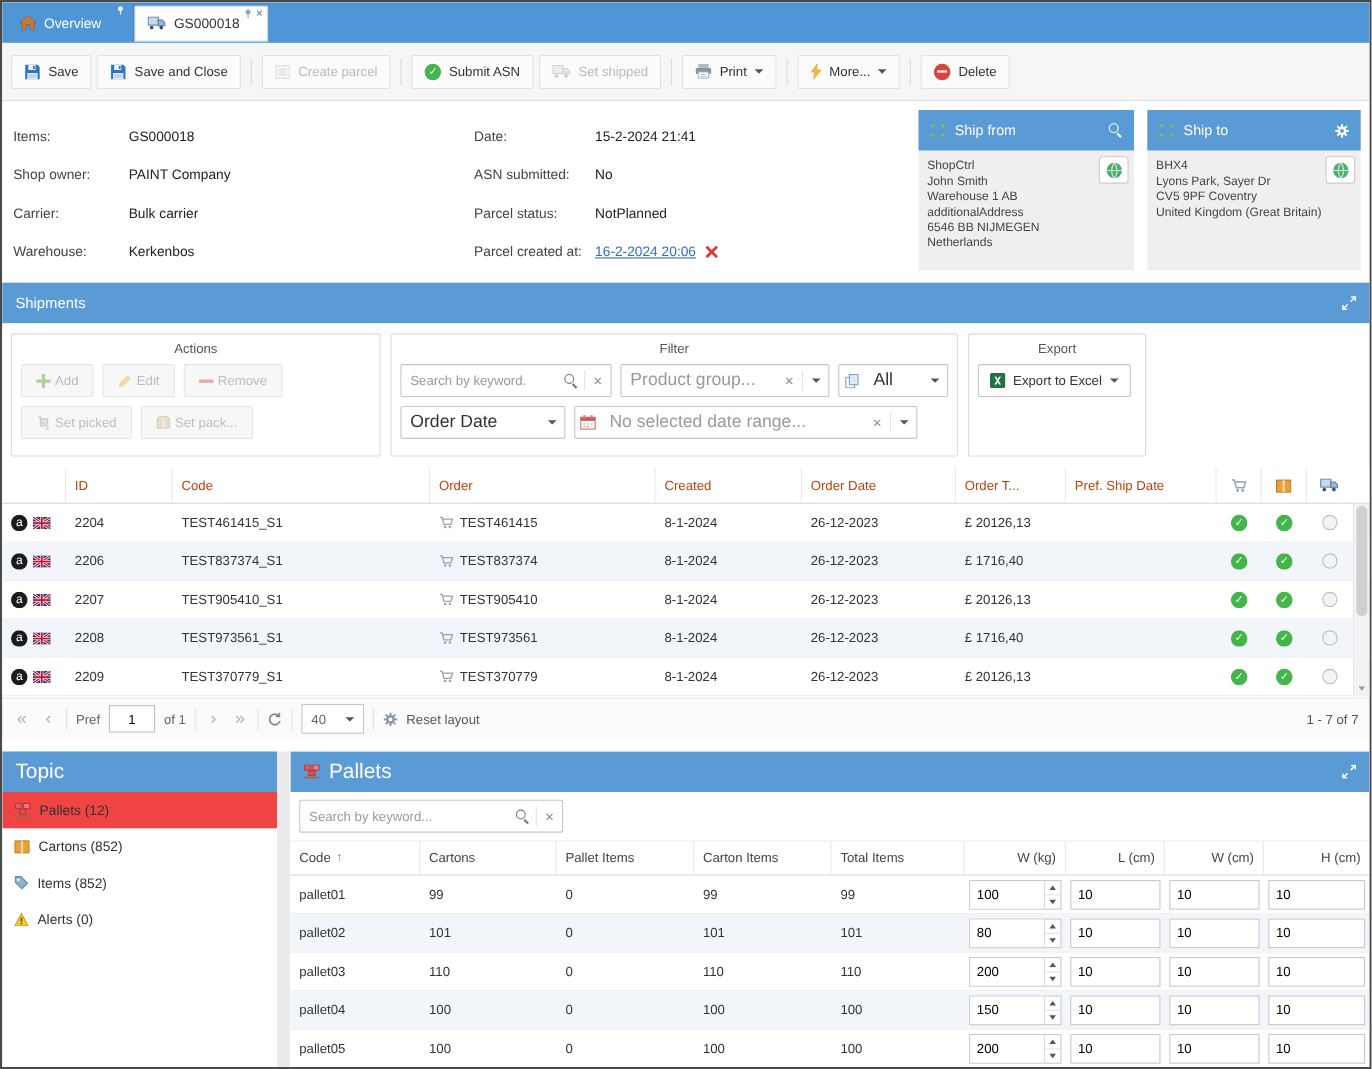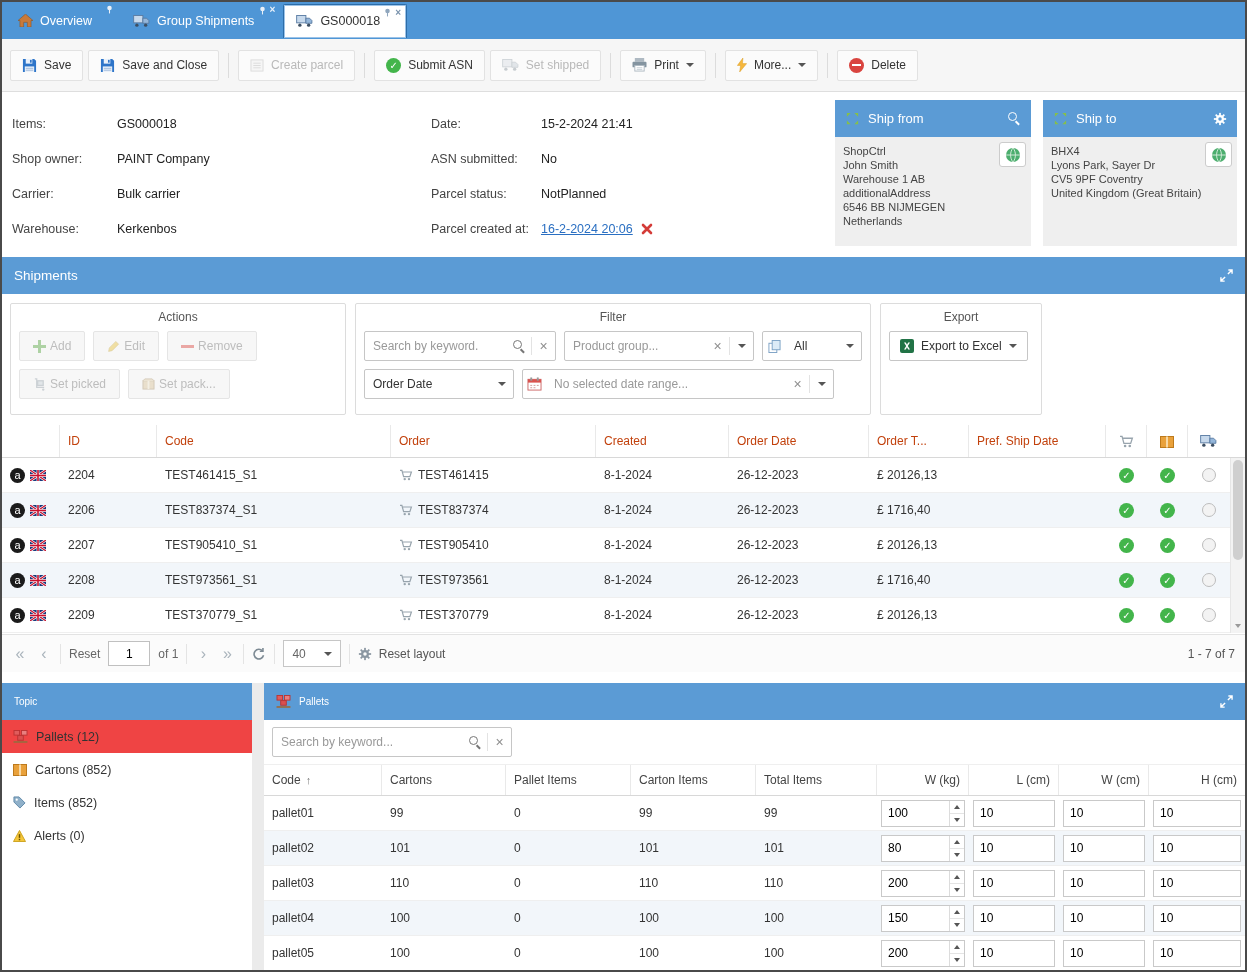--- a/index.html
+++ b/index.html
@@ -71,21 +71,21 @@
 
 .filter-area{flex:0 0 131px;display:flex;padding:9px 8px;gap:9px;background:#fff}
 .groupbox{border:1px solid #dcdcdc;border-radius:2px;position:relative;padding:27px 8px 8px;height:112px}
 .gb-title{position:absolute;top:6px;left:0;right:0;text-align:center;color:#555;font-size:12px}
 .gb-actions{width:336px}
 .gb-filter{width:516px}
 .gb-export{width:162px}
 .arow{display:flex;gap:8px;margin-bottom:8px}
 .abtn{display:inline-flex;align-items:center;gap:4px;height:30px;padding:0 13px;border:1px solid #e5e5e5;border-radius:2px;background:#f7f7f7;font-size:12px;color:#bdbdbd}
 .ctl{display:inline-flex;align-items:center;height:30px;border:1px solid #c6c6c6;background:#fff;border-radius:2px;overflow:hidden}
-.ctl .txt{padding:0 8px;font-size:12px;color:#333;white-space:nowrap;overflow:hidden;flex:1}
+.ctl .txt{padding:0 8px;font-size:16px;color:#333;white-space:nowrap;overflow:hidden;flex:1}
 .ctl .ph{color:#999}
 .ctl input{border:none;outline:none;flex:1;min-width:0;padding:0 8px;font-size:12px;font-family:inherit}
 .ctl input::placeholder{color:#999}
 .csep{width:1px;height:18px;background:#e3e3e3}
 .icbtn{width:23px;height:100%;display:flex;align-items:center;justify-content:center;cursor:pointer;flex-shrink:0}
 .frow2{display:flex;gap:8px;margin-bottom:8px}
 .w-search{width:192px}
 .w-product{width:190px}
 .w-all{width:100px}
 .w-odate{width:150px}
@@ -115,21 +115,21 @@
 .vsep{width:1px;height:20px;background:#e4e4e4}
 .page-input{width:42px;height:25px;border:1px solid #c0c0c0;text-align:center;font-size:12px;font-family:inherit}
 .size-combo{display:flex;align-items:center;border:1px solid #c6c6c6;height:27px;padding:0 8px;gap:18px;background:#fff;cursor:pointer}
 .reset-wrap{display:flex;align-items:center;gap:7px;cursor:pointer;color:#555}
 .range{margin-left:auto;color:#555}
 
 
 .gaprow{flex:0 0 11px;background:#fff}
 .bottom{flex:1;display:flex;overflow:hidden}
 .topic{width:250px;display:flex;flex-direction:column;background:#fff}
-.panel-head{height:37px;background:#5b9bd5;color:#fff;display:flex;align-items:center;gap:8px;padding:0 12px;font-size:10px;flex-shrink:0}
+.panel-head{height:37px;background:#5b9bd5;color:#fff;display:flex;align-items:center;gap:8px;padding:0 12px;font-size:19px;flex-shrink:0}
 .topic-item{height:33px;display:flex;align-items:center;gap:8px;padding:0 11px;font-size:12.5px;color:#333;cursor:pointer}
 .topic-item.selected{background:#ef4444}
 .bgap{width:12px;background:#ebebeb}
 .pallets{flex:1;display:flex;flex-direction:column;overflow:hidden;background:#fff}
 .psearch{height:45px;display:flex;align-items:center;padding:0 8px;border-bottom:1px solid #efefef;flex-shrink:0}
 .w-psearch{width:240px}
 .pl-head{display:flex;height:31px;border-bottom:1px solid #d8d8d8;font-size:12px;color:#444;flex-shrink:0}
 .pl-head .hc{padding:0 8px;display:flex;align-items:center;border-right:1px solid #e9e9e9;cursor:pointer}
 .pl-head .hc.right{justify-content:flex-end}
 .sort-asc::after{content:"↑";color:#777;margin-left:5px;font-size:11px}
@@ -159,36 +159,20 @@
           <path d="M8 0l8 7h-2v7h-4V9H6v5H2V7H0z" fill="#c87a3a" stroke="#8a5220" stroke-width="0.6"></path>
         </svg>
       <span>Overview</span>
       <span class="pins">
           <svg viewBox="0 0 8 10" width="7" height="9">
             <circle cx="4" cy="3.2" r="2.6" fill="#e9f0f8"></circle>
             <rect x="3.4" y="5.5" width="1.2" height="4" fill="#e9f0f8"></rect>
           </svg>
         </span>
     </div>
-    <div class="tab">
-      <svg viewBox="0 0 18 13" width="17" height="12">
-          <rect x="0.5" y="0.5" width="10" height="8" fill="#c7d9ec" stroke="#5a7ca3"></rect>
-          <path d="M10.5 3.5h4l2.5 2.5v3h-6.5z" fill="#94b6da" stroke="#5a7ca3"></path>
-          <circle cx="4" cy="11" r="1.8" fill="#3d4f63"></circle>
-          <circle cx="13.5" cy="11" r="1.8" fill="#3d4f63"></circle>
-        </svg>
-      <span>Group Shipments</span>
-      <span class="pins">
-        <svg viewBox="0 0 8 10" width="7" height="9">
-            <circle cx="4" cy="3.2" r="2.6" fill="#e9f0f8"></circle>
-            <rect x="3.4" y="5.5" width="1.2" height="4" fill="#e9f0f8"></rect>
-          </svg>
-        <span class="tclose"></span>
-      </span>
-    </div>
     <div class="tab active">
       <svg viewBox="0 0 18 13" width="17" height="12">
           <rect x="0.5" y="0.5" width="10" height="8" fill="#c7d9ec" stroke="#5a7ca3"></rect>
           <path d="M10.5 3.5h4l2.5 2.5v3h-6.5z" fill="#94b6da" stroke="#5a7ca3"></path>
           <circle cx="4" cy="11" r="1.8" fill="#3d4f63"></circle>
           <circle cx="13.5" cy="11" r="1.8" fill="#3d4f63"></circle>
         </svg>
       <span>GS000018</span>
       <span class="pins">
         <svg viewBox="0 0 8 10" width="7" height="9">
@@ -735,21 +719,21 @@
         <div class="vthumb"></div>
         <div class="vdown"></div>
       </div>
     </div>
   </div>
 
   <div class="pager">
     <span class="pbtn pg-first"></span>
     <span class="pbtn pg-prev"></span>
     <span class="vsep"></span>
-    <span>Reset</span>
+    <span>Pref</span>
     <input class="page-input" value="1" style="">
     <span>of 1</span>
     <span class="vsep"></span>
     <span class="pbtn pg-next"></span>
     <span class="pbtn pg-last"></span>
     <span class="vsep"></span>
     <span>
         <svg viewBox="0 0 16 16" width="14" height="14" fill="none" stroke="#7d8a94" stroke-width="1.8">
           <path d="M13.2 9.5A5.5 5.5 0 1 1 12 4.5"></path>
           <path d="M12.5 1.2v3.6H8.9"></path>

